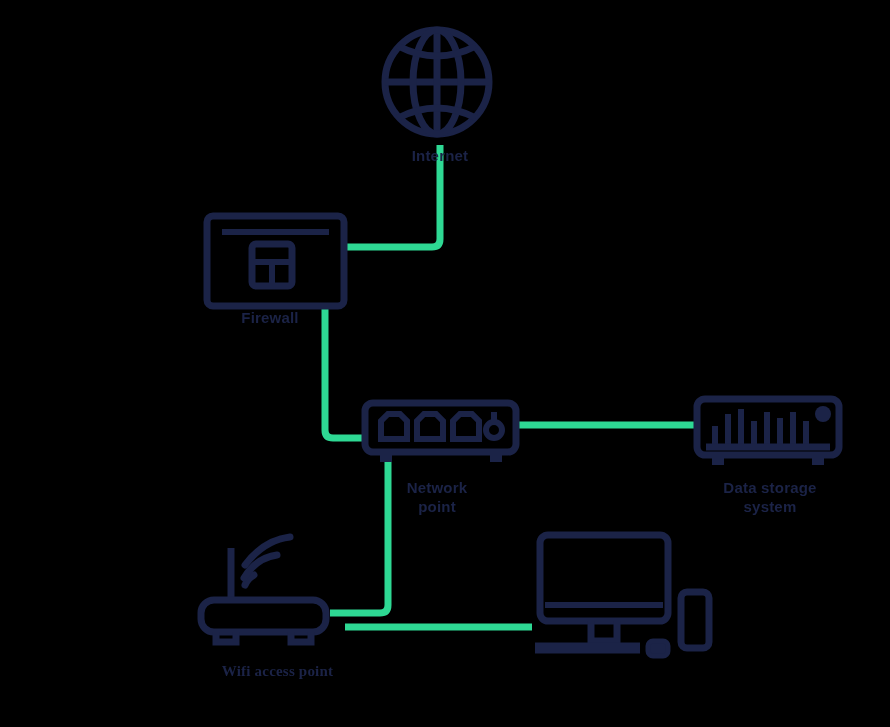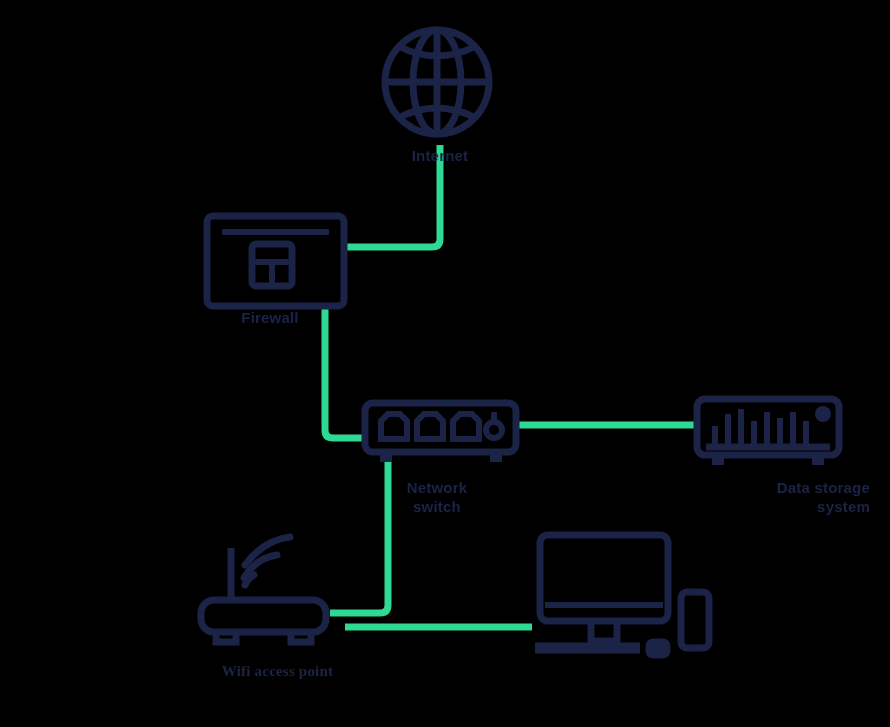--- a/index.html
+++ b/index.html
@@ -35,21 +35,21 @@
     font-size: 15px;
     line-height: 19px;
     text-align: center;
     letter-spacing: 0.2px;
     white-space: pre-line;
     pointer-events: none;
   }
   .lbl-internet   { left: 340px; top: 146px; width: 200px; }
   .lbl-firewall   { left: 170px; top: 308px; width: 200px; }
   .lbl-switch     { left: 362px; top: 478px; width: 150px; }
-  .lbl-storage    { left: 670px; top: 478px; width: 200px; text-align: right; }
+  .lbl-storage    { left: 670px; top: 478px; width: 200px; }
   .lbl-wifi       { left: 170px; top: 662px; width: 215px; font-family: Liberation Serif, serif; }
   .lbl-workstation{ left: 500px; top: 658px; width: 200px; }
 </style>
 </head>
 <body>
 
 <div id="diagram-root">
 
   <svg id="diagram-svg" viewBox="0 0 890 727">
 
@@ -156,18 +156,18 @@
 
         <rect x="681" y="592" width="28" height="56" rx="6" ry="6" stroke-width="7"></rect>
       </g>
     </g>
 
   </svg>
 
   <div class="node-label lbl-internet">Internet</div>
   <div class="node-label lbl-firewall">Firewall</div>
   <div class="node-label lbl-switch">Network
-switch</div>
+point</div>
   <div class="node-label lbl-storage">Data storage
 system</div>
   <div class="node-label lbl-wifi">Wifi access point</div>
 
 </div>
 
 </body></html>

